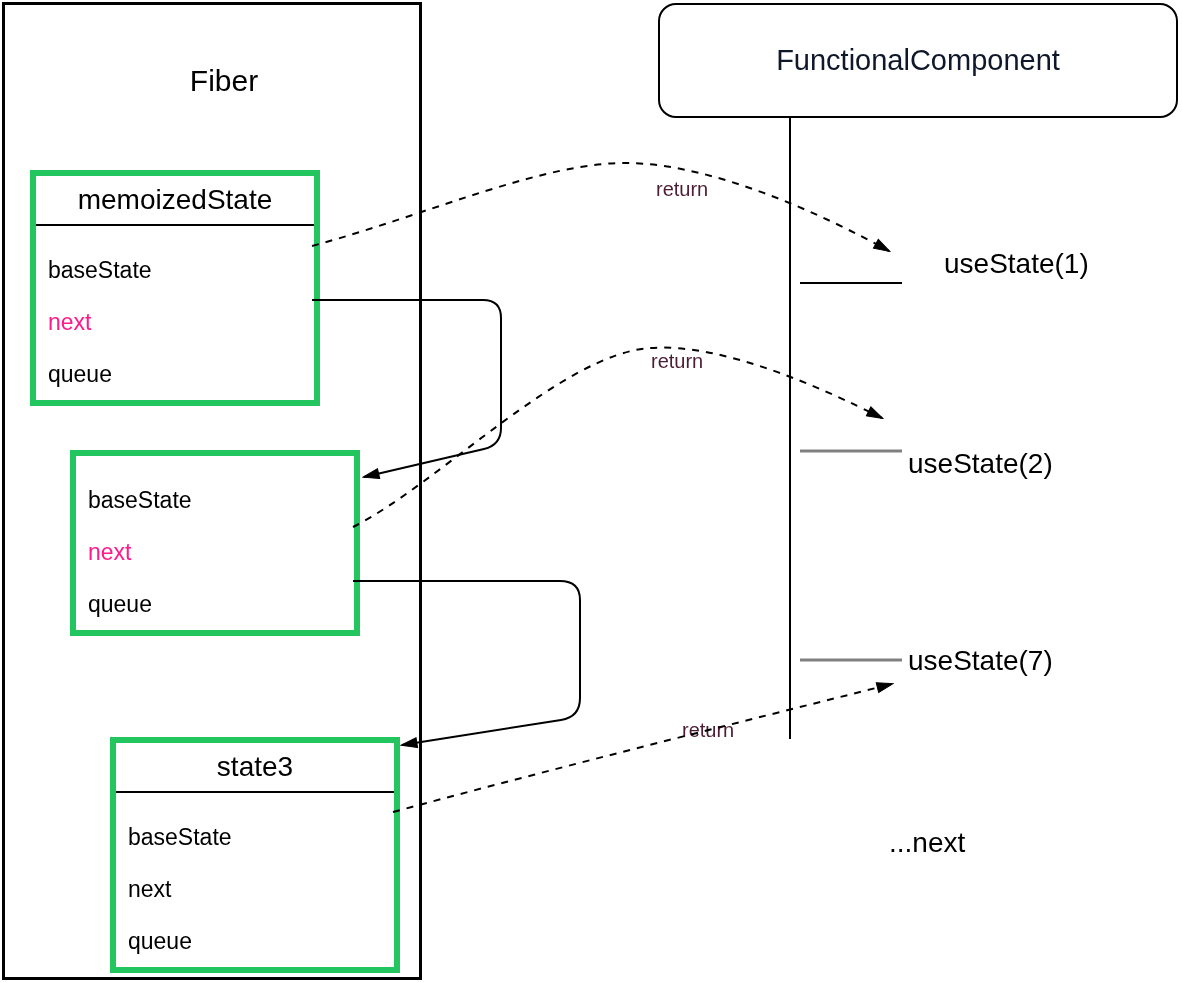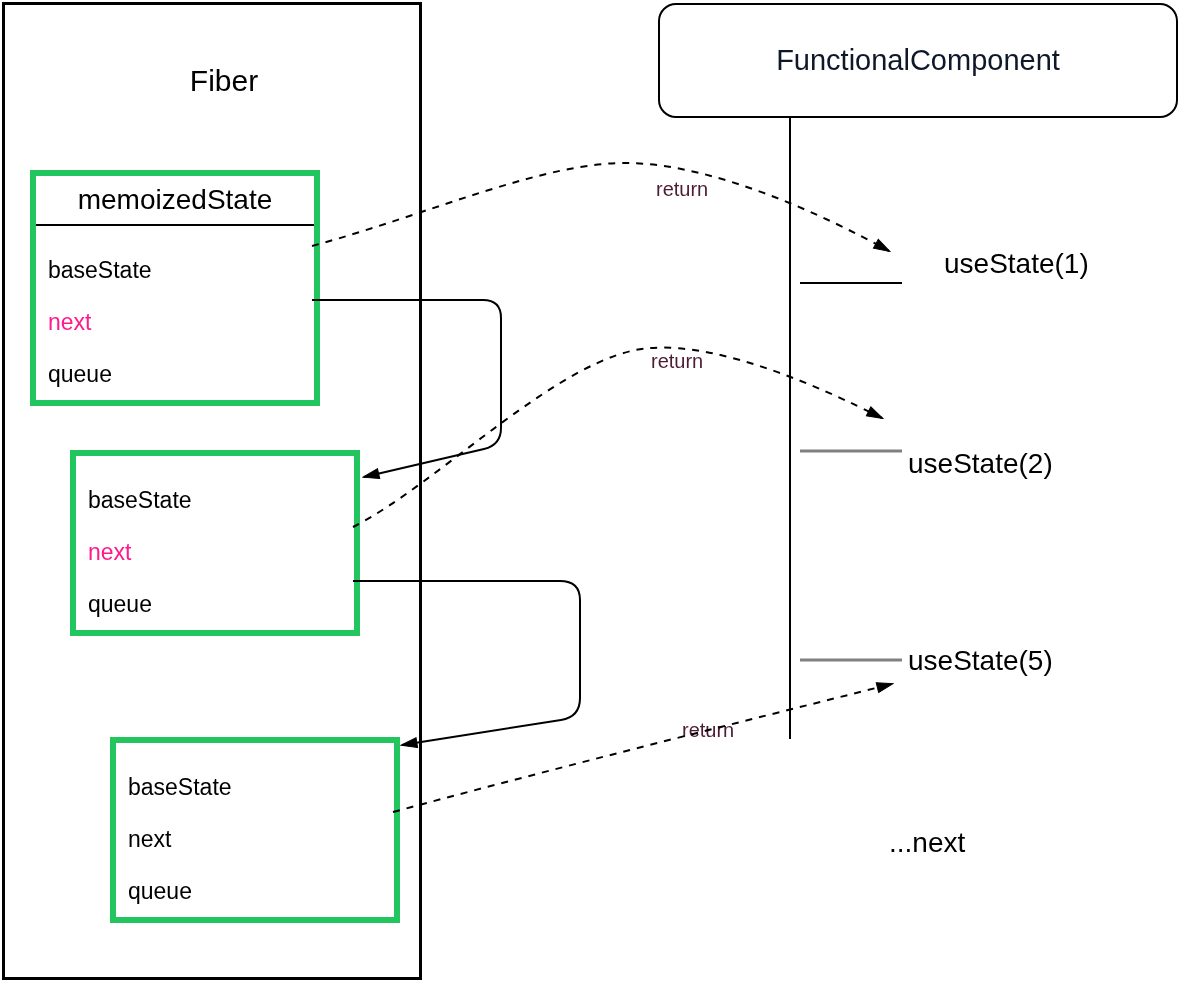--- a/index.html
+++ b/index.html
@@ -118,34 +118,35 @@
 
   <div class="abs state-box" style="left:70px; top:450px;">
     <div class="state-box-body">
       <div class="field">baseState</div>
       <div class="field pink">next</div>
       <div class="field">queue</div>
     </div>
   </div>
 
   <div class="abs state-box" style="left:110px; top:737px;">
+    <div class="state-box-title">state3</div>
     <div class="state-box-body">
       <div class="field">baseState</div>
       <div class="field">next</div>
       <div class="field">queue</div>
     </div>
   </div>
 
   <div class="abs fc-box">
     <span class="fc-title">FunctionalComponent</span>
   </div>
 
   <div class="abs hook-label" style="left:908px; top:248px;margin-left:36px;">useState(1)</div>
   <div class="abs hook-label" style="left:908px; top:448px;">useState(2)</div>
-  <div class="abs hook-label" style="left:908px; top:645px;">useState(5)</div>
+  <div class="abs hook-label" style="left:908px; top:645px;">useState(7)</div>
 
   <div class="abs return-label" style="left:656px; top:178px;">return</div>
   <div class="abs return-label" style="left:651px; top:350px;">return</div>
   <div class="abs return-label" style="left:682px; top:719px;">return</div>
 
   <div class="abs more-label" style="left:889px; top:827px;">...next</div>
 
   <svg class="overlay" viewBox="0 0 1182 982">
     <defs>
       <marker id="arrowhead" viewBox="0 0 18 12" refX="16" refY="6" markerWidth="18" markerHeight="12" markerUnits="userSpaceOnUse" orient="auto">

